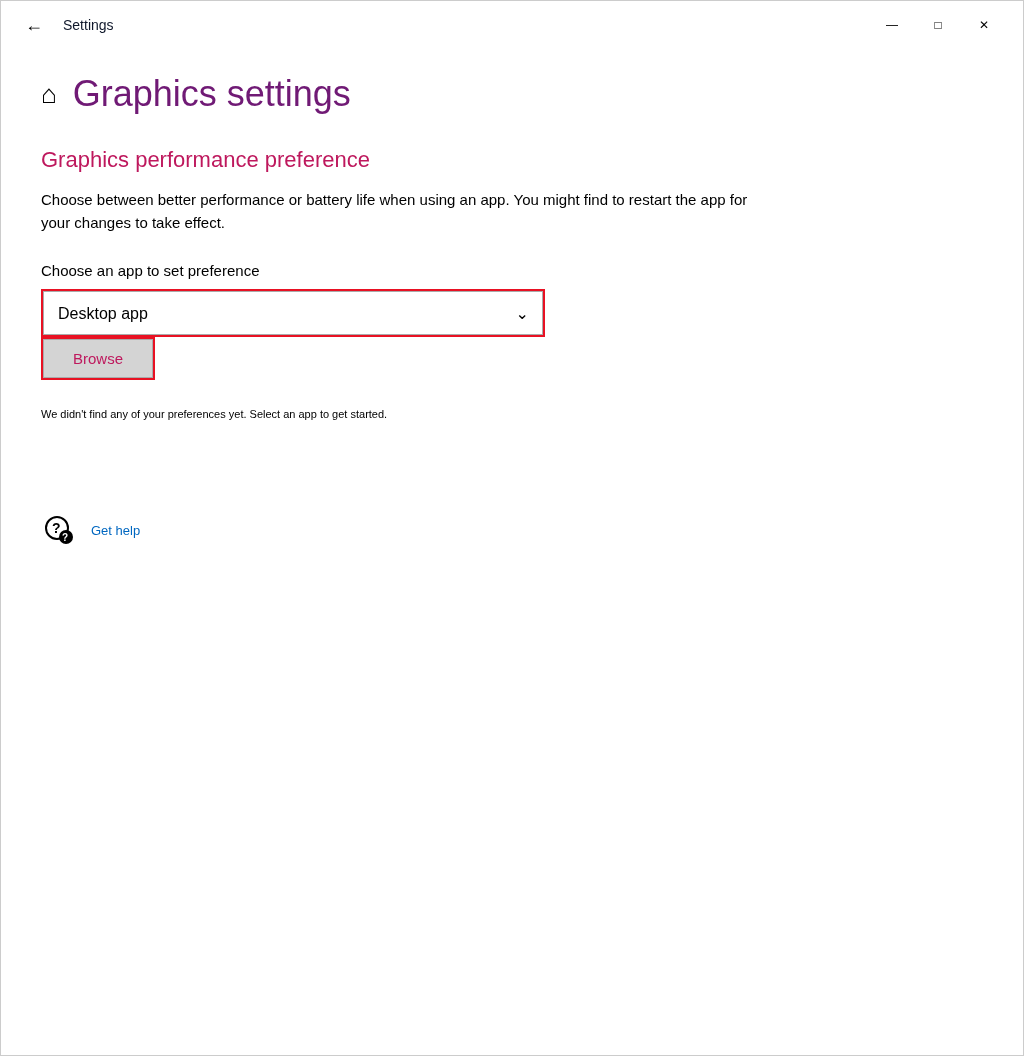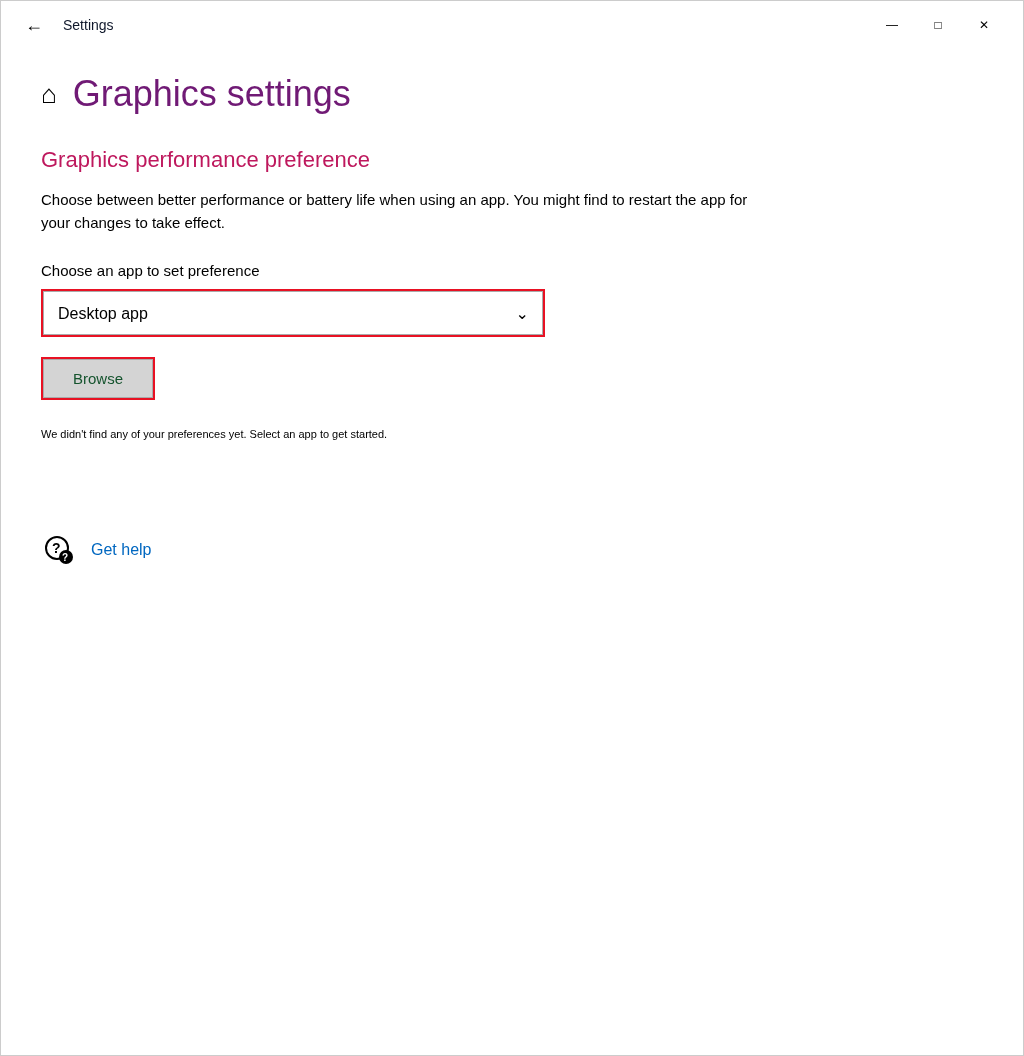--- a/index.html
+++ b/index.html
@@ -121,21 +121,21 @@
 
     .choose-label {
       font-size: 15px;
       color: #000;
       margin-bottom: 10px;
     }
 
     .dropdown-wrapper {
       border: 2px solid #e81123;
       display: inline-block;
-      margin-bottom: 20px;
+      margin-bottom: 0;
     }
 
     .dropdown-container {
       position: relative;
       display: inline-block;
       width: 500px;
     }
 
     .dropdown-select {
       width: 100%;
@@ -165,21 +165,21 @@
       border: 2px solid #e81123;
       display: inline-block;
       margin-bottom: 28px;
     }
 
     .browse-button {
       background: #d4d4d4;
       border: 1px solid #aaa;
       padding: 10px 28px;
       font-size: 15px;
-      color: #14532d;
+      color: #be185d;
       cursor: pointer;
       min-width: 110px;
     }
 
     .empty-message {
       font-size: 11px;
       color: #000;
       margin-bottom: 60px;
       max-width: 600px;
     }
@@ -200,21 +200,21 @@
       width: 36px;
       height: 36px;
       display: flex;
       align-items: center;
       justify-content: center;
       font-size: 26px;
       color: #000;
     }
 
     .help-link-text {
-      font-size: 16px;
+      font-size: 13px;
       color: #0067c0;
       text-decoration: none;
     }
 
     .divider-space {
       height: 32px;
     }
   </style>
 </head>
 <body>

